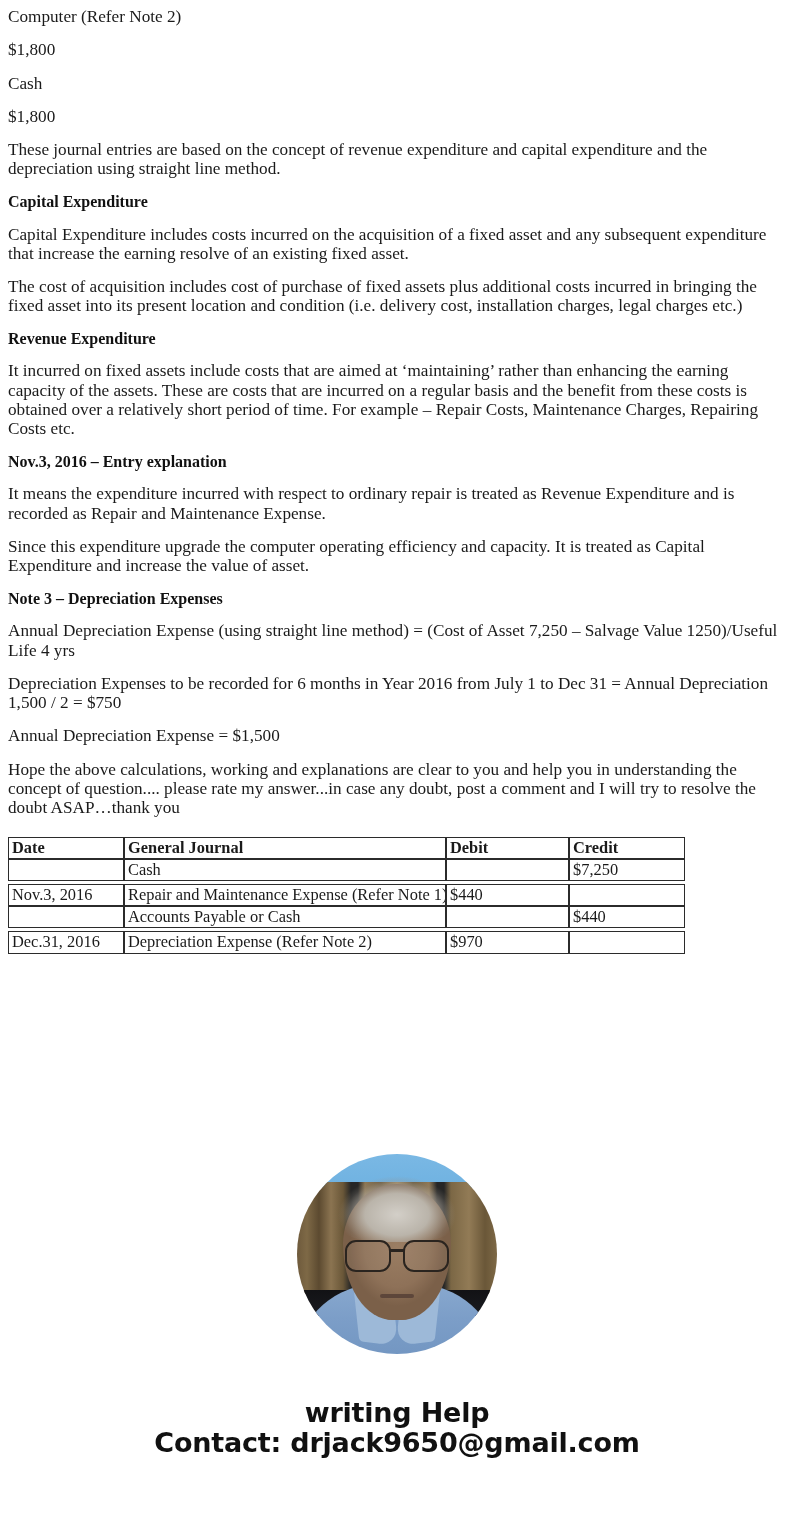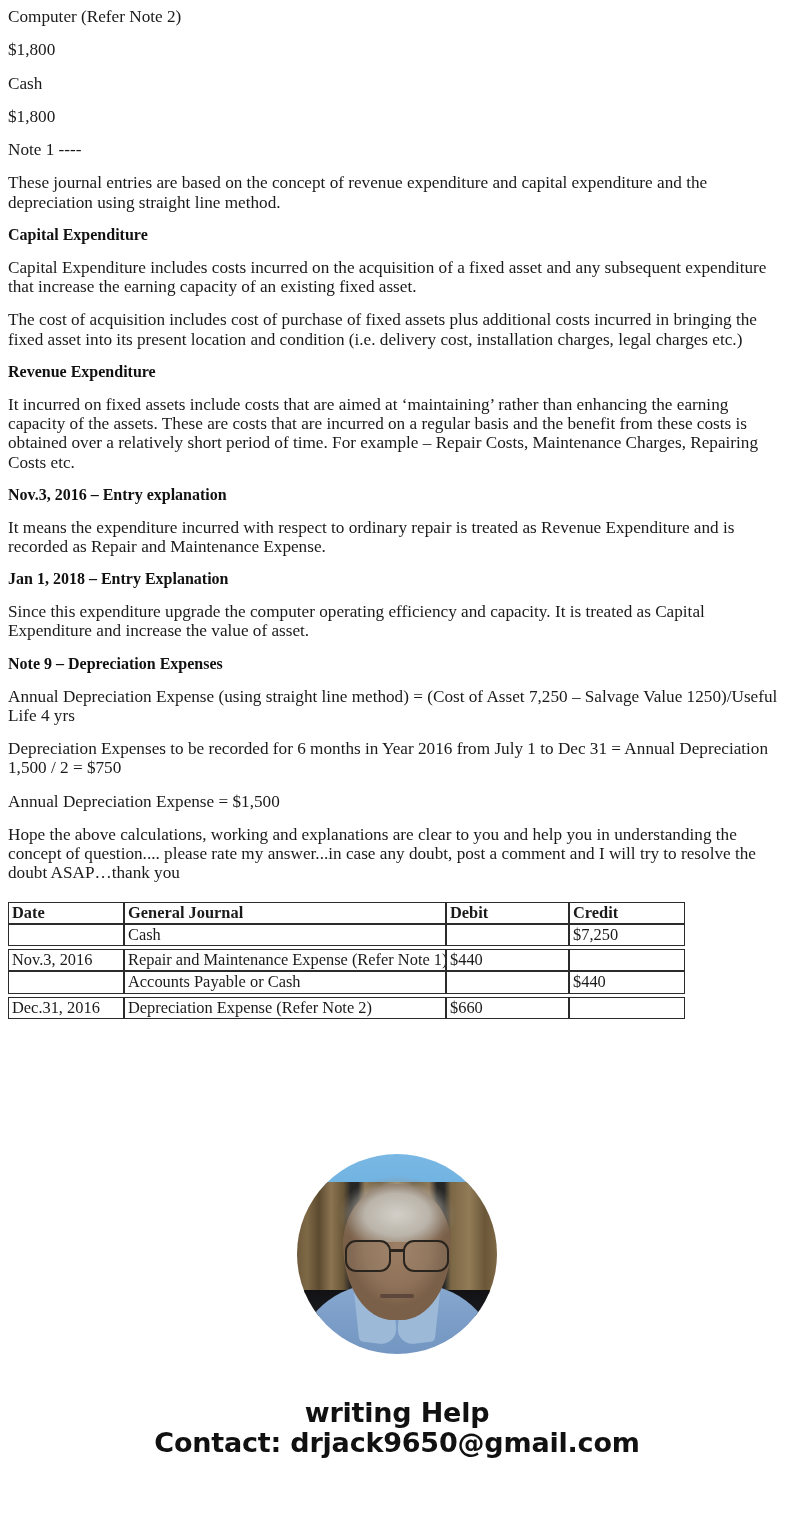--- a/index.html
+++ b/index.html
@@ -222,32 +222,30 @@
 <body>
 
 <div class="page">
 
   <div class="doc">
     <div id="blocks">
         <p class="para">Computer (Refer Note 2)</p>
         <p class="para">$1,800</p>
         <p class="para">Cash</p>
         <p class="para">$1,800</p>
-        <p class="para">Note 1 ----</p>
         <p class="para">These journal entries are based on the concept of revenue expenditure and capital expenditure and the depreciation using straight line method.</p>
         <p class="heading">Capital Expenditure</p>
-        <p class="para">Capital Expenditure includes costs incurred on the acquisition of a fixed asset and any subsequent expenditure that increase the earning capacity of an existing fixed asset.</p>
+        <p class="para">Capital Expenditure includes costs incurred on the acquisition of a fixed asset and any subsequent expenditure that increase the earning resolve of an existing fixed asset.</p>
         <p class="para">The cost of acquisition includes cost of purchase of fixed assets plus additional costs incurred in bringing the fixed asset into its present location and condition (i.e. delivery cost, installation charges, legal charges etc.)</p>
         <p class="heading">Revenue Expenditure</p>
         <p class="para">It incurred on fixed assets include costs that are aimed at ‘maintaining’ rather than enhancing the earning capacity of the assets. These are costs that are incurred on a regular basis and the benefit from these costs is obtained over a relatively short period of time. For example – Repair Costs, Maintenance Charges, Repairing Costs etc.</p>
         <p class="heading">Nov.3, 2016 – Entry explanation</p>
         <p class="para">It means the expenditure incurred with respect to ordinary repair is treated as Revenue Expenditure and is recorded as Repair and Maintenance Expense.</p>
-        <p class="heading">Jan 1, 2018 – Entry Explanation</p>
         <p class="para">Since this expenditure upgrade the computer operating efficiency and capacity. It is treated as Capital Expenditure and increase the value of asset.</p>
-        <p class="heading">Note 9 – Depreciation Expenses</p>
+        <p class="heading">Note 3 – Depreciation Expenses</p>
         <p class="para">Annual Depreciation Expense (using straight line method) = (Cost of Asset 7,250 – Salvage Value 1250)/Useful Life 4 yrs</p>
         <p class="para">Depreciation Expenses to be recorded for 6 months in Year 2016 from July 1 to Dec 31 = Annual Depreciation 1,500 / 2 = $750</p>
         <p class="para">Annual Depreciation Expense = $1,500</p>
         <p class="para">Hope the above calculations, working and explanations are clear to you and help you in understanding the concept of question.... please rate my answer...in case any doubt, post a comment and I will try to resolve the doubt ASAP…thank you</p>
       </div>
 
     <div class="journal-wrap">
       <table class="journal">
         <colgroup>
           <col class="c-date">
@@ -284,21 +282,21 @@
               <td>Accounts Payable or Cash</td>
               <td></td>
               <td>$440</td>
             </tr>
             <tr class="spacer">
               <td colspan="4"></td>
             </tr>
             <tr>
               <td>Dec.31, 2016</td>
               <td>Depreciation Expense (Refer Note 2)</td>
-              <td>$660</td>
+              <td>$970</td>
               <td></td>
             </tr>
           </tbody>
       </table>
     </div>
   </div>
 
   <div class="photo-block">
     <div class="avatar">
       <div class="sky"></div>

